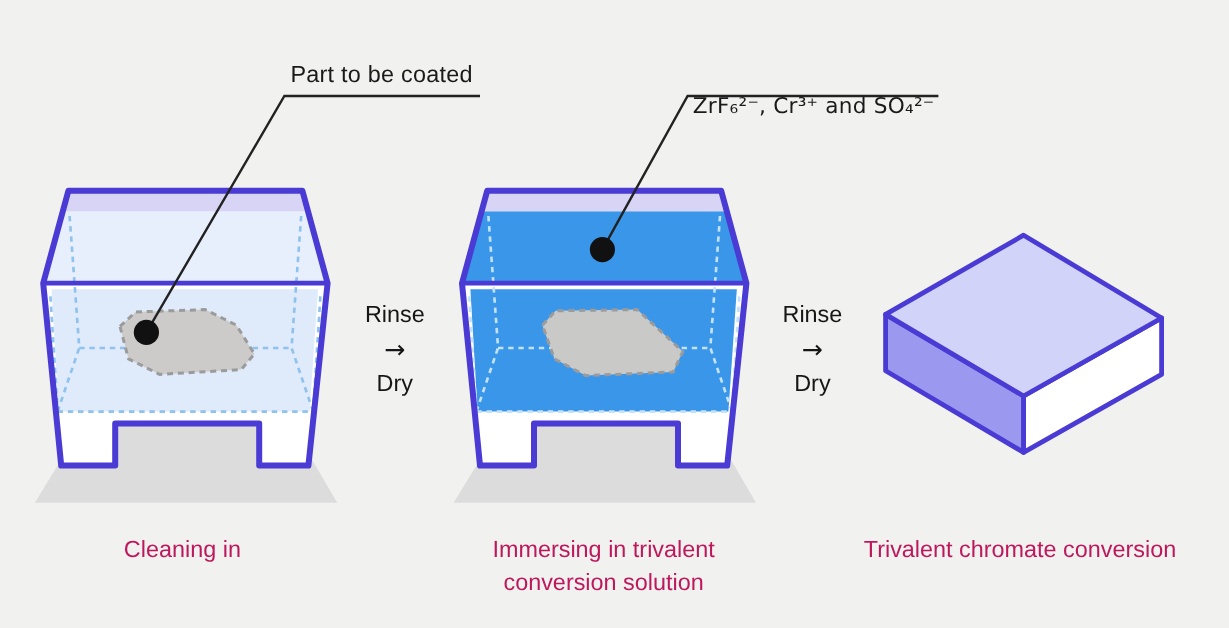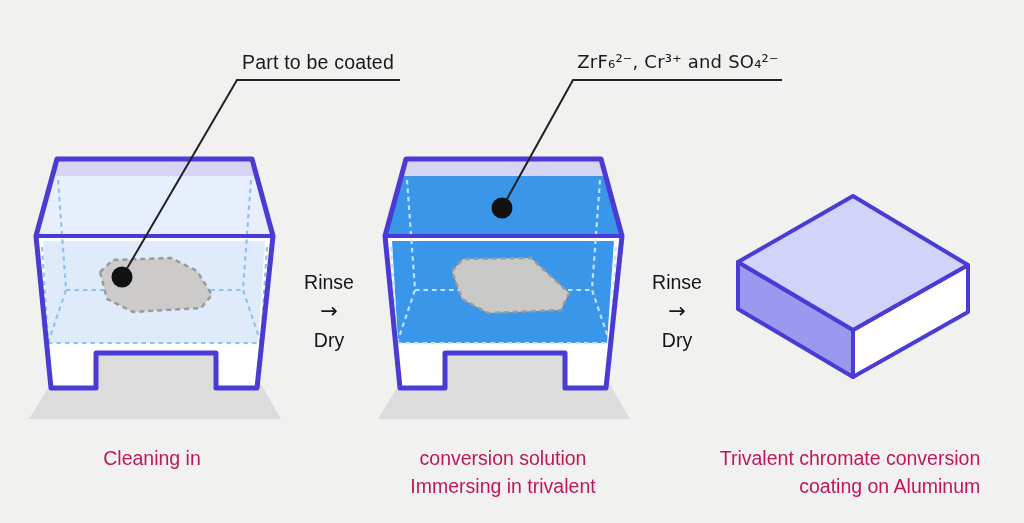--- a/index.html
+++ b/index.html
@@ -18,29 +18,29 @@
     font-size:19.5px;
     letter-spacing:.2px;
     color:#1a1a1a;
     white-space:nowrap;
     transform:translateX(-50%);
     text-align:center;
   }
   .chem{
     font-family:"DejaVu Sans","Liberation Sans",sans-serif;
     font-size:18px;
+    margin-top:27px;
   }
   .transition{
     position:absolute;
     transform:translateX(-50%);
     text-align:center;
     font-size:19.5px;
     line-height:30px;
     color:#161616;
-    margin-top:20px;
   }
   .transition .arrow{
     font-family:"DejaVu Sans",sans-serif;
     font-size:21px;
     line-height:28px;
   }
   .caption{
     position:absolute;
     transform:translateX(-50%);
     text-align:center;
@@ -137,22 +137,21 @@
     <div>Rinse</div>
     <div class="arrow">→</div>
     <div>Dry</div>
   </div>
 
   <div class="caption" style="left:152px; top:444px;">
     <div>Cleaning in</div>
   </div>
 
   <div class="caption" style="left:503px; top:444px;">
+    <div>Immersing in trivalent</div>
     <div>conversion solution</div>
-    <div>Immersing in trivalent</div>
   </div>
 
   <div class="caption" style="left:850px; top:444px;text-align:right;">
     <div>Trivalent chromate conversion</div>
-    <div>coating on Aluminum</div>
   </div>
 
 </div>
 
 </body></html>

